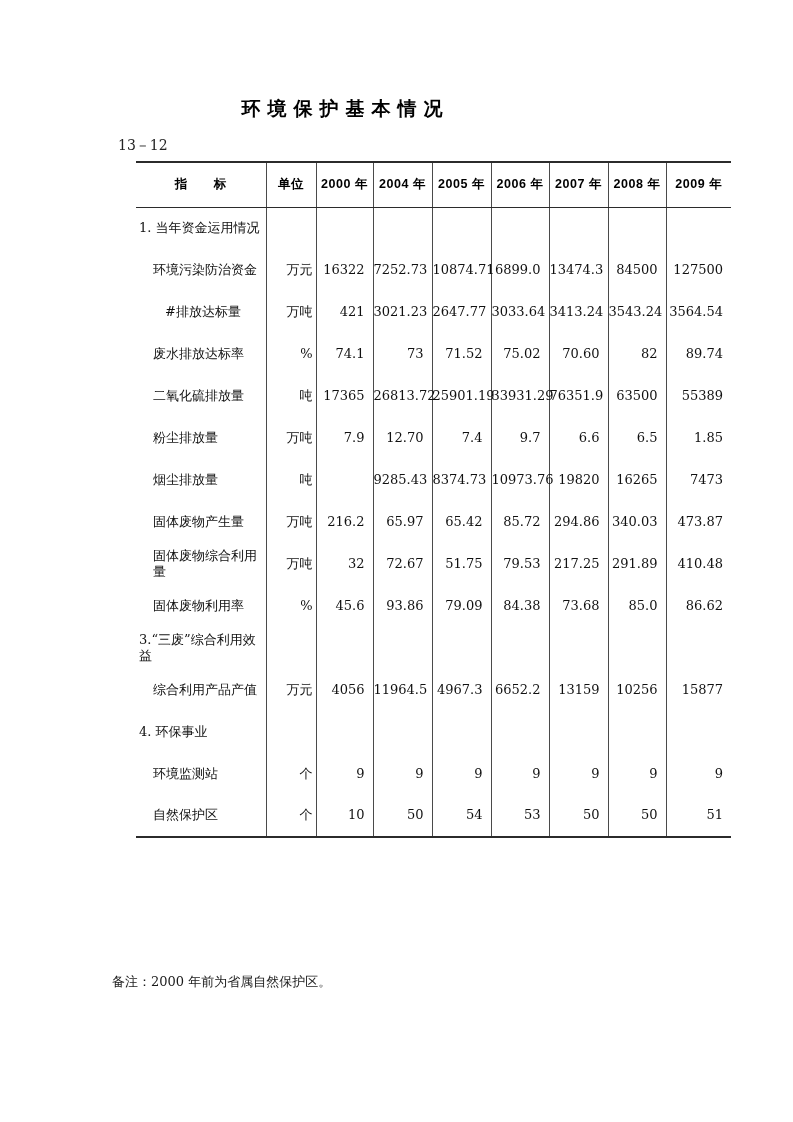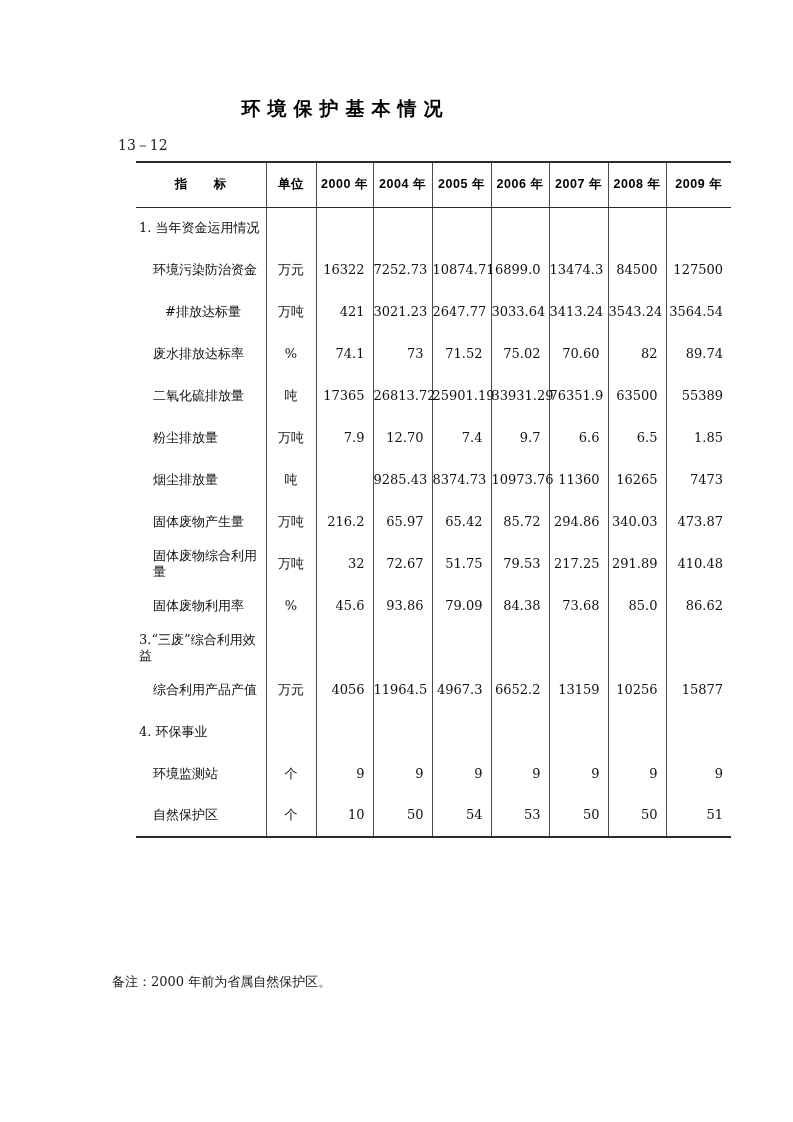--- a/index.html
+++ b/index.html
@@ -49,21 +49,21 @@
     height:42px;
     font-size:13px;
     vertical-align:middle;
     line-height:1.25;
     color:#111;
   }
   td.label-cell { text-align:left; padding-right:4px; }
   td.ind0 { padding-left:3px;  }
   td.ind1 { padding-left:17px; }
   td.ind2 { padding-left:29px; }
-  td.unit-cell { text-align:center; padding:0 3px; }
+  td.unit-cell { text-align:right; padding:0 3px; }
   td.value-cell { text-align:right; padding-right:8px; }
   .note {
     position:absolute; top:973px; left:112px;
     font-size:13px; color:#1a1a1a;
   }
 </style>
 </head>
 <body>
 
 <div class="page">
@@ -162,21 +162,21 @@
           <td class="value-cell">6.5</td>
           <td class="value-cell">1.85</td>
         </tr>
         <tr>
           <td class="label-cell ind1">烟尘排放量</td>
           <td class="unit-cell">吨</td>
           <td class="value-cell"></td>
           <td class="value-cell">9285.43</td>
           <td class="value-cell">8374.73</td>
           <td class="value-cell">10973.76</td>
-          <td class="value-cell">11360</td>
+          <td class="value-cell">19820</td>
           <td class="value-cell">16265</td>
           <td class="value-cell">7473</td>
         </tr>
         <tr>
           <td class="label-cell ind1">固体废物产生量</td>
           <td class="unit-cell">万吨</td>
           <td class="value-cell">216.2</td>
           <td class="value-cell">65.97</td>
           <td class="value-cell">65.42</td>
           <td class="value-cell">85.72</td>

